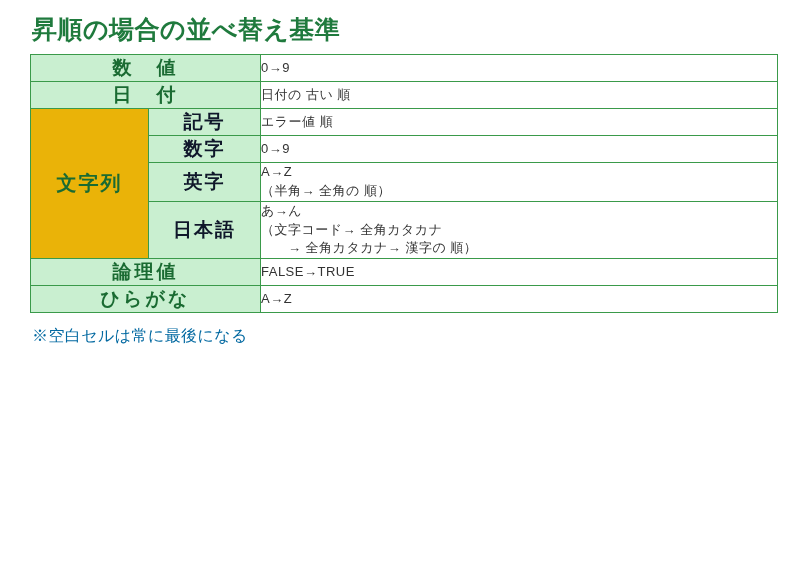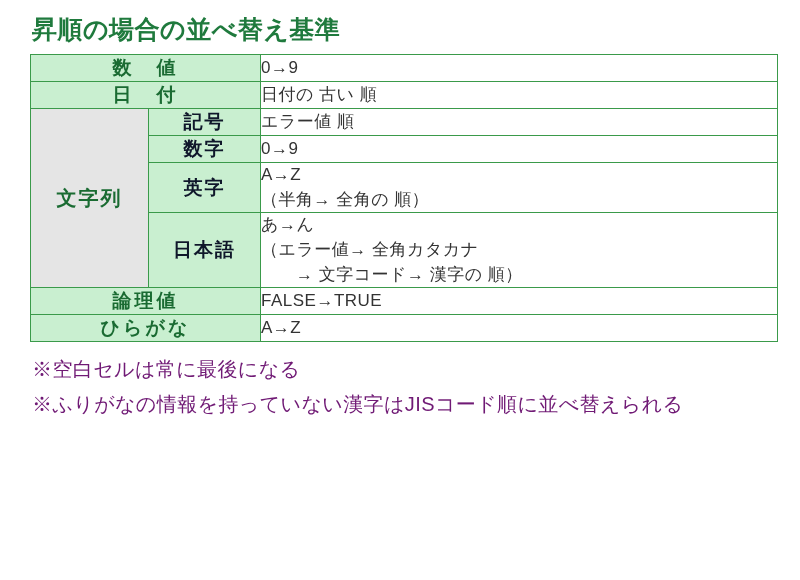--- a/index.html
+++ b/index.html
@@ -47,47 +47,48 @@
     font-size: 19px;
     letter-spacing: 3px;
     padding: 5px 4px;
   }
   .hdr.blue {
     color: #0f172a;
     letter-spacing: 2px;
   }
   .val {
     color: #333333;
-    font-size: 17px;
+    font-size: 13px;
     padding: 5px 10px;
     line-height: 1.45;
     letter-spacing: 0.5px;
   }
   .val .line {
     display: block;
     white-space: pre;
   }
   .group-label {
-    background: #e5e5e5;
+    background: #eab308;
     color: #1a6b32;
     font-weight: bold;
     text-align: center;
     font-size: 20px;
     letter-spacing: 2px;
     margin-left: 8px;
   }
   .notes {
     margin-top: 10px;
     margin-left: 2px;
   }
   .note {
-    color: #701a75;
-    font-size: 20px;
+    color: #0369a1;
+    font-size: 16px;
     line-height: 1.75;
     letter-spacing: 0.4px;
+    font-family: Liberation Mono, monospace;
   }
   .c1 { width: 118px; }
   .c2 { width: 112px; }
   .c3 { width: auto; }
 </style>
 </head>
 <body>
 
 <div class="page">
 
@@ -121,33 +122,32 @@
         <td class="hdr blue">英字</td>
         <td class="val">
           <span class="line">A→Z</span>
           <span class="line">（半角→ 全角の 順）</span>
         </td>
       </tr>
       <tr>
         <td class="hdr blue">日本語</td>
         <td class="val">
           <span class="line">あ→ん</span>
-          <span class="line">（エラー値→ 全角カタカナ</span>
-          <span class="line">　　→ 文字コード→ 漢字の 順）</span>
+          <span class="line">（文字コード→ 全角カタカナ</span>
+          <span class="line">　　→ 全角カタカナ→ 漢字の 順）</span>
         </td>
       </tr>
       <tr>
         <td class="hdr" colspan="2">論理値</td>
         <td class="val">FALSE→TRUE</td>
       </tr>
       <tr>
         <td class="hdr" colspan="2">ひらがな</td>
         <td class="val">A→Z</td>
       </tr>
     </tbody>
   </table>
 
   <div class="notes">
     <div class="note">※空白セルは常に最後になる</div>
-    <div class="note">※ふりがなの情報を持っていない漢字はJISコード順に並べ替えられる</div>
   </div>
 
 </div>
 
 </body></html>

